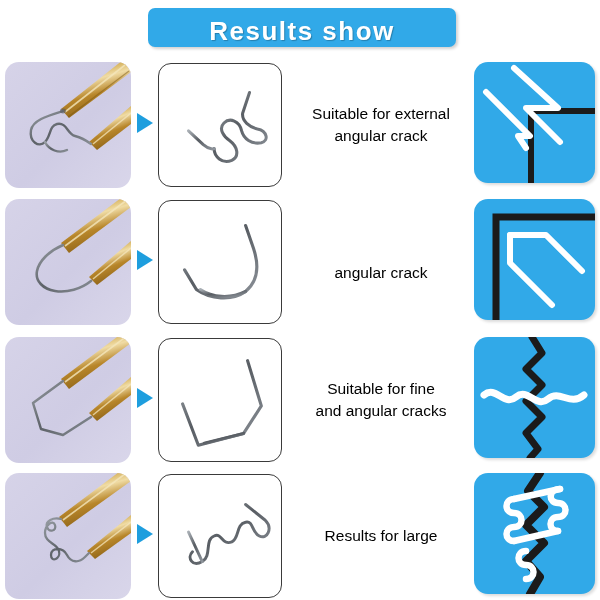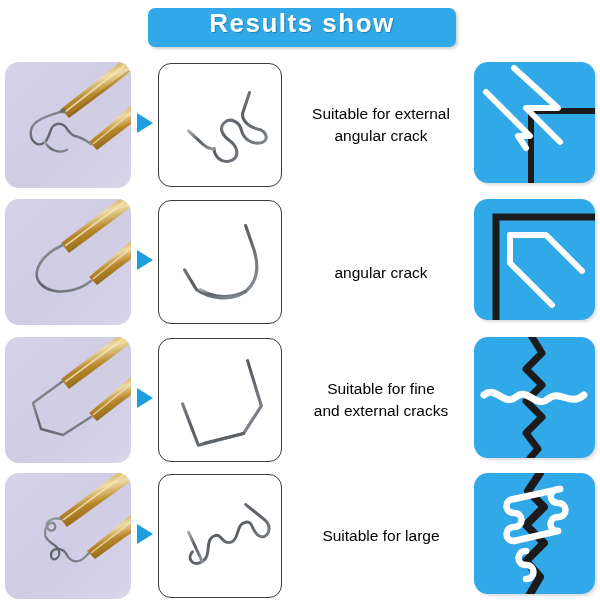--- a/index.html
+++ b/index.html
@@ -11,21 +11,21 @@
     position:relative;
   }
   #page{position:relative;width:600px;height:600px;}
 
   
   .banner{
     position:absolute;left:148px;top:8px;width:308px;height:39px;
     background:#31a9e8;
     border-radius:7px;
     box-shadow:2px 2px 3px rgba(0,0,0,.18);
-    display:flex;align-items:flex-start;justify-content:center;
+    display:flex;align-items:flex-end;justify-content:center;
   }
   .banner-text{
     color:#ffffff;
     font-size:26px;
     font-weight:bold;
     letter-spacing:1.5px;
     text-shadow:1px 1px 1px rgba(0,0,0,.25);
     white-space:nowrap;
   }
 
@@ -295,21 +295,21 @@
         <g fill="none" stroke="url(#ps3)" stroke-width="3.2" stroke-linecap="round" stroke-linejoin="round">
           <path d="M90 22 L104 68 L86 96 L40 108 L24 66"></path>
           <path d="M86 96 L46 106"></path>
         </g>
       </svg>
     </div>
 
     <div class="caption">
       <div class="caption-text">
         <span>Suitable for fine</span><br>
-        <span>and external cracks</span>
+        <span>and angular cracks</span>
       </div>
     </div>
 
     <div class="icon-tile">
       <svg viewBox="0 0 121 121" xmlns="http://www.w3.org/2000/svg">
         <g fill="none" stroke="#1b1b1b" stroke-width="7" stroke-linejoin="round" stroke-linecap="round">
           <path d="M58 0 L68 16 L52 32 L68 48 L52 64 L68 80 L52 96 L64 112 L56 121"></path>
         </g>
         <g fill="none" stroke="#ffffff" stroke-width="7" stroke-linecap="round">
           <path d="M10 58 C22 48 30 70 42 60 C54 50 62 72 74 62 C86 52 96 70 110 58"></path>
@@ -367,21 +367,21 @@
         </defs>
         <g fill="none" stroke="url(#ps4)" stroke-width="3" stroke-linecap="round" stroke-linejoin="round">
           <path d="M88 30 L108 46 C116 54 110 66 102 62 C94 58 96 46 88 48 C78 50 82 64 74 68 C64 72 64 58 56 62 C46 66 54 82 44 88 C34 94 28 84 34 78"></path>
           <path d="M30 58 L44 88"></path>
         </g>
       </svg>
     </div>
 
     <div class="caption">
       <div class="caption-text">
-        <span>Suitable for large</span><br>
+        <span>Results for large</span><br>
       </div>
     </div>
 
     <div class="icon-tile">
       <svg viewBox="0 0 121 121" xmlns="http://www.w3.org/2000/svg">
         <g fill="none" stroke="#1b1b1b" stroke-width="8" stroke-linejoin="round" stroke-linecap="round">
           <path d="M66 0 L54 18 L70 34 L52 52 L70 70 L52 88 L66 104 L56 121"></path>
         </g>
         <g fill="none" stroke="#ffffff" stroke-width="6.5" stroke-linecap="round" stroke-linejoin="round">
           <path d="M86 16 C74 16 74 30 84 30 C94 30 94 44 84 44 C74 44 74 58 84 58"></path>

